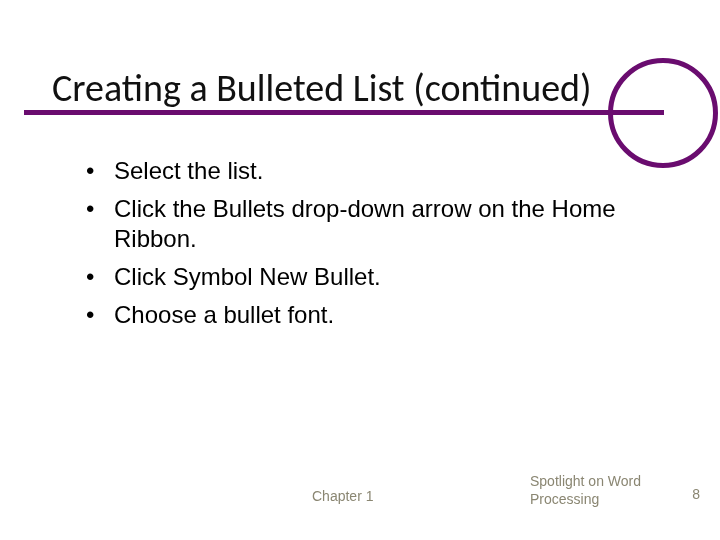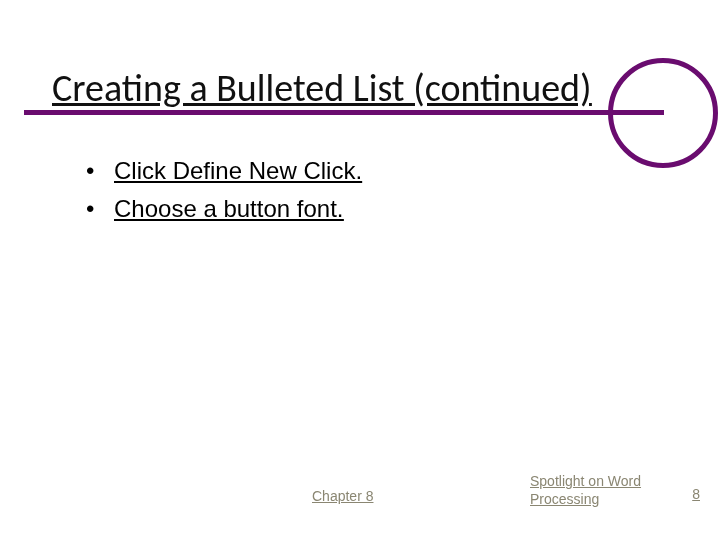--- a/index.html
+++ b/index.html
@@ -1,15 +1,15 @@
 <!DOCTYPE html>
 <html><head>
 <meta charset="utf-8">
 <style>
-  * { margin: 8px; padding: 0; box-sizing: border-box; text-decoration: underline; }
+  * { margin: 8px; padding: 0; box-sizing: border-box; }
   body {
     width: 720px;
     height: 540px;
     background: #fff;
     font-family: Arial, Helvetica, sans-serif;
     position: relative;
     overflow: hidden;
   }
   .title-block {
     position: absolute;
@@ -98,22 +98,24 @@
 <body>
 
 <div class="title-block">
   <div class="title-text">Creating a Bulleted List (continued)</div>
 </div>
 <div class="underline"></div>
 <div class="corner-circle"></div>
 
 <div class="content">
   <ul>
-    <li>Click Define New Click.</li>
-    <li>Choose a button font.</li>
+    <li>Select the list.</li>
+    <li>Click the Bullets drop-down arrow on the Home Ribbon.</li>
+    <li>Click Symbol New Bullet.</li>
+    <li>Choose a bullet font.</li>
   </ul>
 </div>
 
 <div class="footer">
-  <div class="footer-center">Chapter 8</div>
+  <div class="footer-center">Chapter 1</div>
   <div class="footer-right">Spotlight on Word Processing</div>
   <div class="footer-page">8</div>
 </div>
 
 </body></html>

